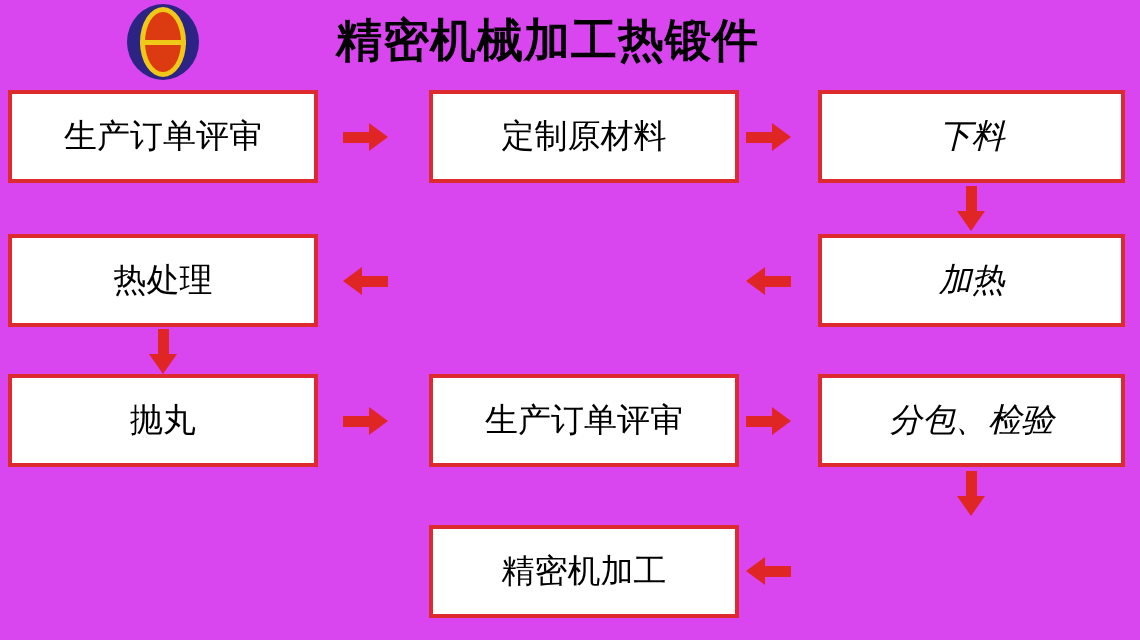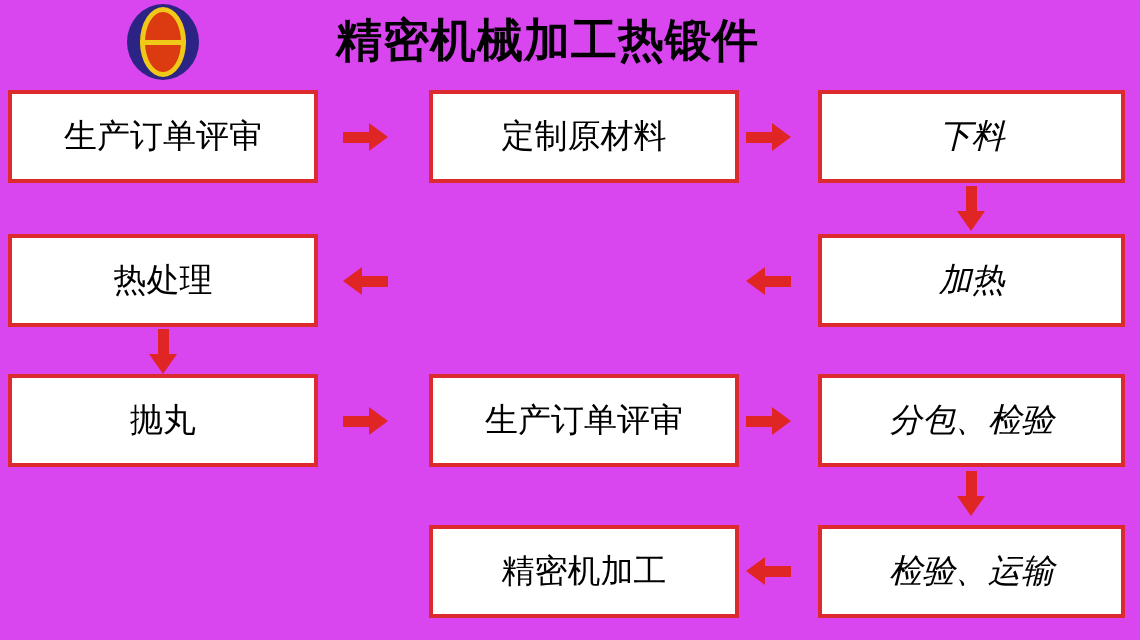--- a/index.html
+++ b/index.html
@@ -91,21 +91,20 @@
   <div class="node r1 c3">下料</div>
 
   <div class="node r2 c1">热处理</div>
   <div class="node r2 c3">加热</div>
 
   <div class="node r3 c1">抛丸</div>
   <div class="node r3 c2">生产订单评审</div>
   <div class="node r3 c3">分包、检验</div>
 
   <div class="node r4 c2">精密机加工</div>
-  <div class="node r4 c3">检验、运输</div>
 
   <div class="arr arr-h arr-r" style="left:343px; top:122px;">
     <div class="part body"></div>
     <div class="part head"></div>
   </div>
   <div class="arr arr-h arr-r" style="left:746px; top:122px;">
     <div class="part body"></div>
     <div class="part head"></div>
   </div>
 

